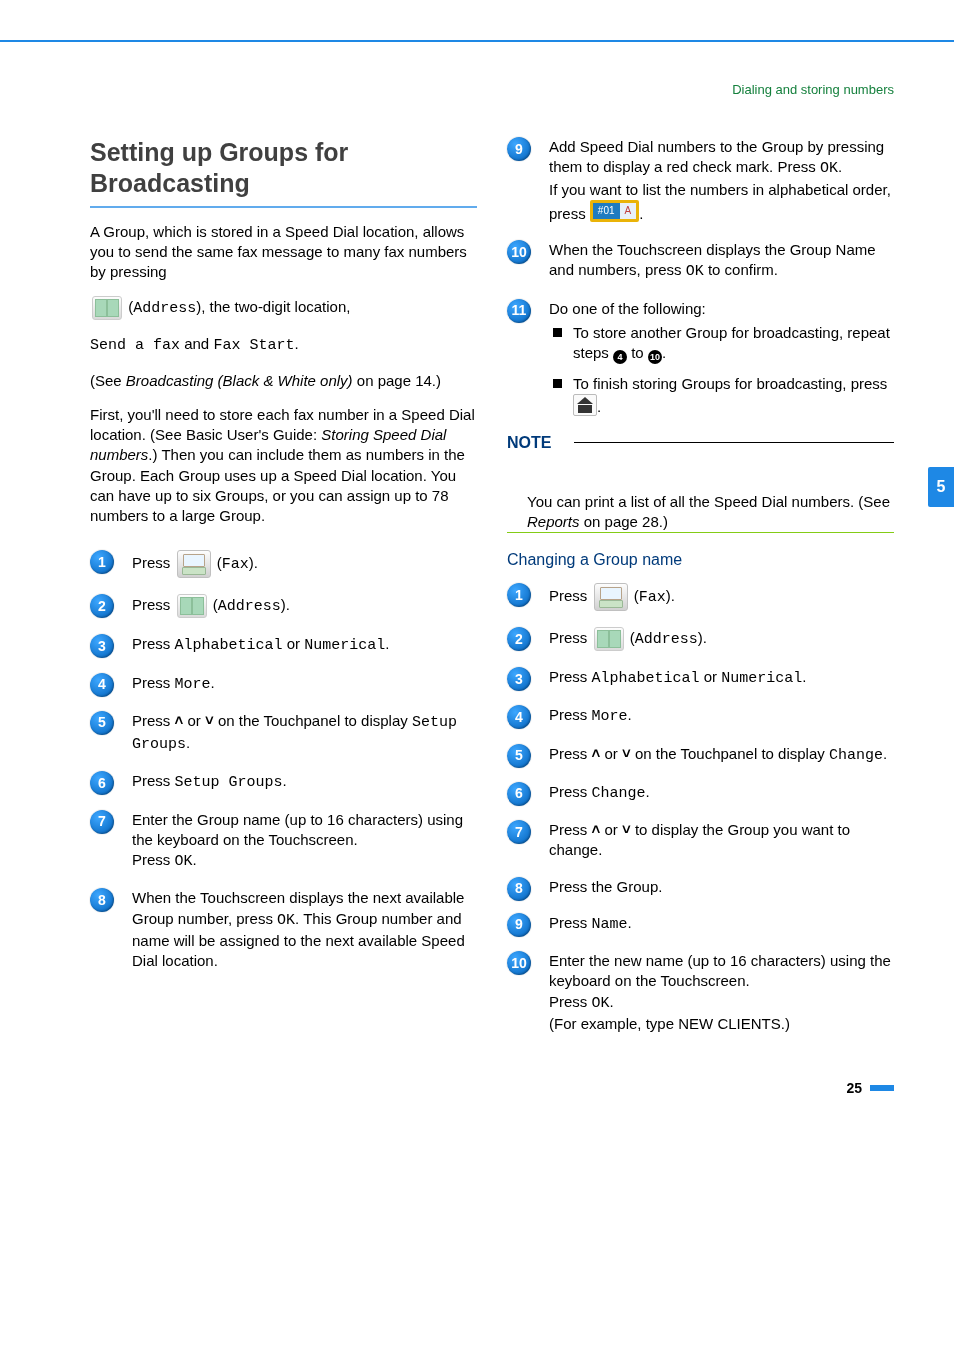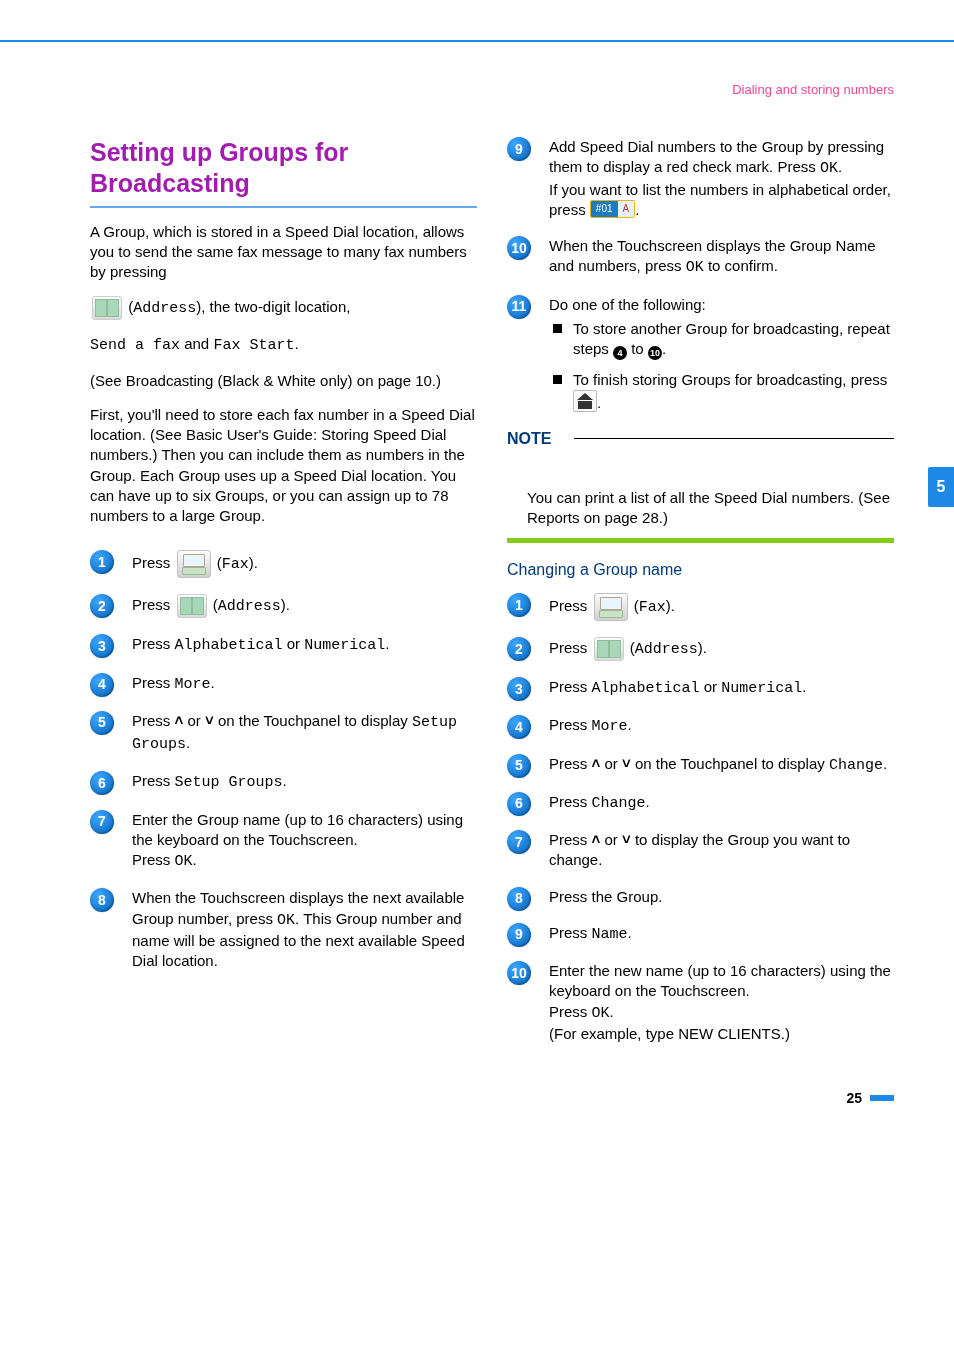--- a/index.html
+++ b/index.html
@@ -10,49 +10,49 @@
     background: #fff;
     width: 954px;
   }
   .top-rule { height: 2px; background: #1e88e5; margin: 40px 0 0 0; }
   .page {
     padding: 40px 60px 30px 90px;
     position: relative;
   }
   .running-head {
     text-align: right;
-    color: #ec4899;
+    color: #15803d;
     font-size: 13px;
     margin-bottom: 40px;
   }
   .columns {
     display: flex;
     gap: 30px;
   }
   .col {
     flex: 1 1 50%;
     min-width: 0;
   }
   h2.section {
-    color: #a21caf;
+    color: #404040;
     font-size: 25px;
     font-weight: bold;
     margin: 0 0 6px 0;
     line-height: 1.25;
   }
   .section-rule {
     height: 2px;
     background: linear-gradient(#fff,#1e88e5);
     background: #1e88e5;
     margin-bottom: 14px;
     opacity: .7;
   }
   p { margin: 0 0 14px 0; line-height: 1.35; }
   .mono { font-family: "Courier New", Courier, monospace; margin-top: 26px; }
-  .italic { }
+  .italic { font-style: italic; }
   .step {
     position: relative;
     padding-left: 42px;
     margin-bottom: 16px;
     line-height: 1.35;
   }
   .num-badge {
     position: absolute;
     left: 0;
     top: 0;
@@ -110,41 +110,41 @@
     background:#fafafa;border:1px solid #bbb;border-radius:2px;position:relative;
   }
   .icon-home::before{
     content:"";position:absolute;left:4px;right:4px;bottom:2px;height:8px;background:#333;
   }
   .icon-home::after{
     content:"";position:absolute;left:3px;top:2px;width:0;height:0;
     border-left:8px solid transparent;border-right:8px solid transparent;border-bottom:7px solid #333;
   }
   .key-combo{
-    display:inline-block;vertical-align:-3px;border:1px solid #eab308;border-radius:2px;overflow:hidden;
+    display:inline-block;vertical-align:-3px;border:3px solid #eab308;border-radius:2px;overflow:hidden;
     font-size:10px;line-height:14px;
   }
   .key-combo span{display:inline-block;padding:1px 5px;}
   .key-a{background:#1f7bc0;color:#fff;}
   .key-b{background:#e8f0f8;color:#c04040;}
   .chevron{font-weight:bold;}
   .bullets { margin:4px 0 8px 0; padding:0; }
   .bullets li{
     list-style:none;position:relative;padding-left:24px;margin-bottom:10px;line-height:1.35;
   }
   .bullets li::before{
     content:"";position:absolute;left:4px;top:5px;width:9px;height:9px;background:#000;
   }
   .note-box{margin:8px 0 18px 0;}
   .note-head{
     display:flex;align-items:center;gap:23px;margin-bottom:6px;
   }
   .note-head .lbl{color:#003a7a;font-weight:bold;font-size:16px;}
   .note-head .line{flex:1;height:1px;background:#000;}
-  .note-body{padding-left:20px;line-height:1.35;border-bottom:5px solid #84cc16;padding-bottom:10px;margin-top:40px;}
+  .note-body{padding-left:20px;line-height:1.35;border-bottom:1px solid #84cc16;margin-top:40px;}
   .subhead{font-weight:normal;color:#003a7a;font-size:16px;margin:12px 0 14px 0;}
   .side-tab{
     position:absolute;right:0;top:425px;width:26px;height:40px;background:#1e88e5;color:#fff;
     display:flex;align-items:center;justify-content:center;font-weight:bold;
     border-radius:2px 0 0 2px;font-size:16px;
   }
   .footer{
     display:flex;justify-content:flex-end;align-items:center;gap:8px;margin-top:30px;text-align:center;
   }
   .footer .pn{font-weight:bold;font-size:14px;}
@@ -170,21 +170,21 @@
         <span>A Group, which is stored in a Speed Dial location, allows you to send the same fax message to many fax numbers by pressing</span>
       </p>
       <p>
         <span class="icon-box icon-address"></span>
         (<span class="mono">Address</span><span>), the two-digit location, </span>
       </p>
       <p>
         <span class="mono">Send a fax</span><span> and </span><span class="mono">Fax Start</span><span>.</span>
       </p>
       <p>
-        <span>(See </span><span class="italic">Broadcasting (Black &amp; White only)</span><span> on page 10.)</span>
+        <span>(See </span><span class="italic">Broadcasting (Black &amp; White only)</span><span> on page 14.)</span>
       </p>
       <p>
         <span>First, you'll need to store each fax number in a Speed Dial location. (See Basic User's Guide: </span><span class="italic">Storing Speed Dial numbers</span><span>.) Then you can include them as numbers in the Group. Each Group uses up a Speed Dial location. You can have up to six Groups, or you can assign up to 78 numbers to a large Group.</span>
       </p>
 
       <div class="step" style="margin-top:24px;">
         <div class="num-badge">1</div>
         <span>Press </span>
         <span class="icon-box icon-fax"></span>
         (<span class="mono">Fax</span><span>).</span>

